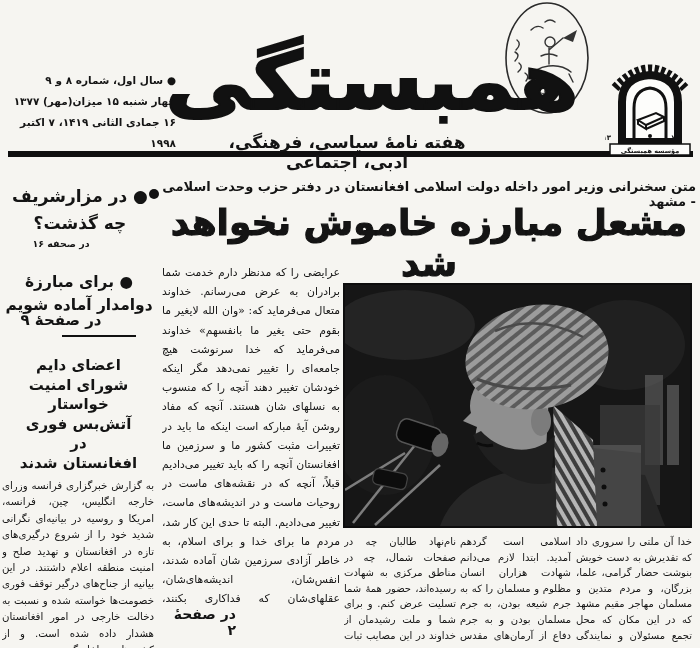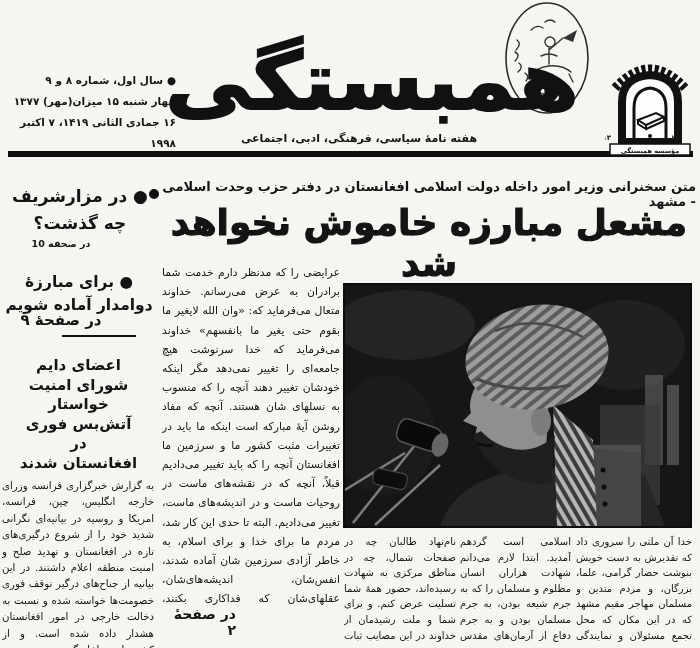--- a/index.html
+++ b/index.html
@@ -8,22 +8,22 @@
     background:#f6f5f1;overflow:hidden;
     font-family:"DejaVu Sans",sans-serif;color:#141414;direction:rtl;
   }
   .abs{position:absolute;}
   
   .dates{left:10px;top:70px;width:166px;text-align:right;
          font-size:10.5px;font-weight:bold;line-height:21px;}
   .masthead-title{left:172px;top:28px;width:400px;height:110px;text-align:center;
          font-size:80px;font-weight:bold;line-height:108px;letter-spacing:-3px;
          transform:scaleX(1.08);-webkit-text-stroke:2px #111;color:#111;z-index:4;}
-  .subtitle{left:234px;top:132px;width:250px;text-align:center;
-         font-size:11px;font-weight:bold;z-index:5;}
+  .subtitle{left:222px;top:132px;width:250px;text-align:center;
+         font-size:17px;font-weight:bold;z-index:5;}
   .oval-illustration{left:501px;top:0px;z-index:3;}
   .emblem{left:605px;top:54px;z-index:4;}
   .top-rule{left:8px;top:151px;width:685px;height:6px;background:#0f0f0f;}
   
   .kicker{left:162px;top:179px;width:534px;text-align:right;
           font-size:13px;font-weight:bold;}
   .kicker-bullet{left:149px;top:189px;width:10px;height:10px;border-radius:50%;background:#111;}
   .headline{left:163px;top:202px;width:532px;text-align:center;
             font-size:36px;font-weight:bold;-webkit-text-stroke:1.1px #111;letter-spacing:-1px;}
   
@@ -102,21 +102,21 @@
   </svg>
 
   <div class="abs top-rule"></div>
 
   <div class="abs kicker-bullet"></div>
   <div class="abs kicker">متن سخنرانی وزیر امور داخله دولت اسلامی افغانستان در دفتر حزب وحدت اسلامی - مشهد</div>
   <div class="abs headline">مشعل مبارزه خاموش نخواهد شد</div>
 
   <div class="abs teaser1">● در مزارشریف
 چه گذشت؟</div>
-  <div class="abs teaser1-page">در صحفه 10</div>
+  <div class="abs teaser1-page">در صحفه ۱۶</div>
   <div class="abs teaser2">● برای مبارزهٔ
 دوامدار آماده شویم</div>
   <div class="abs teaser2-page">در صفحهٔ ۹</div>
   <div class="abs sidebar-rule"></div>
   <div class="abs sidebar-headline">اعضای دایم
 شورای امنیت
 خواستار
 آتش‌بس فوری
 در
 افغانستان شدند</div>

